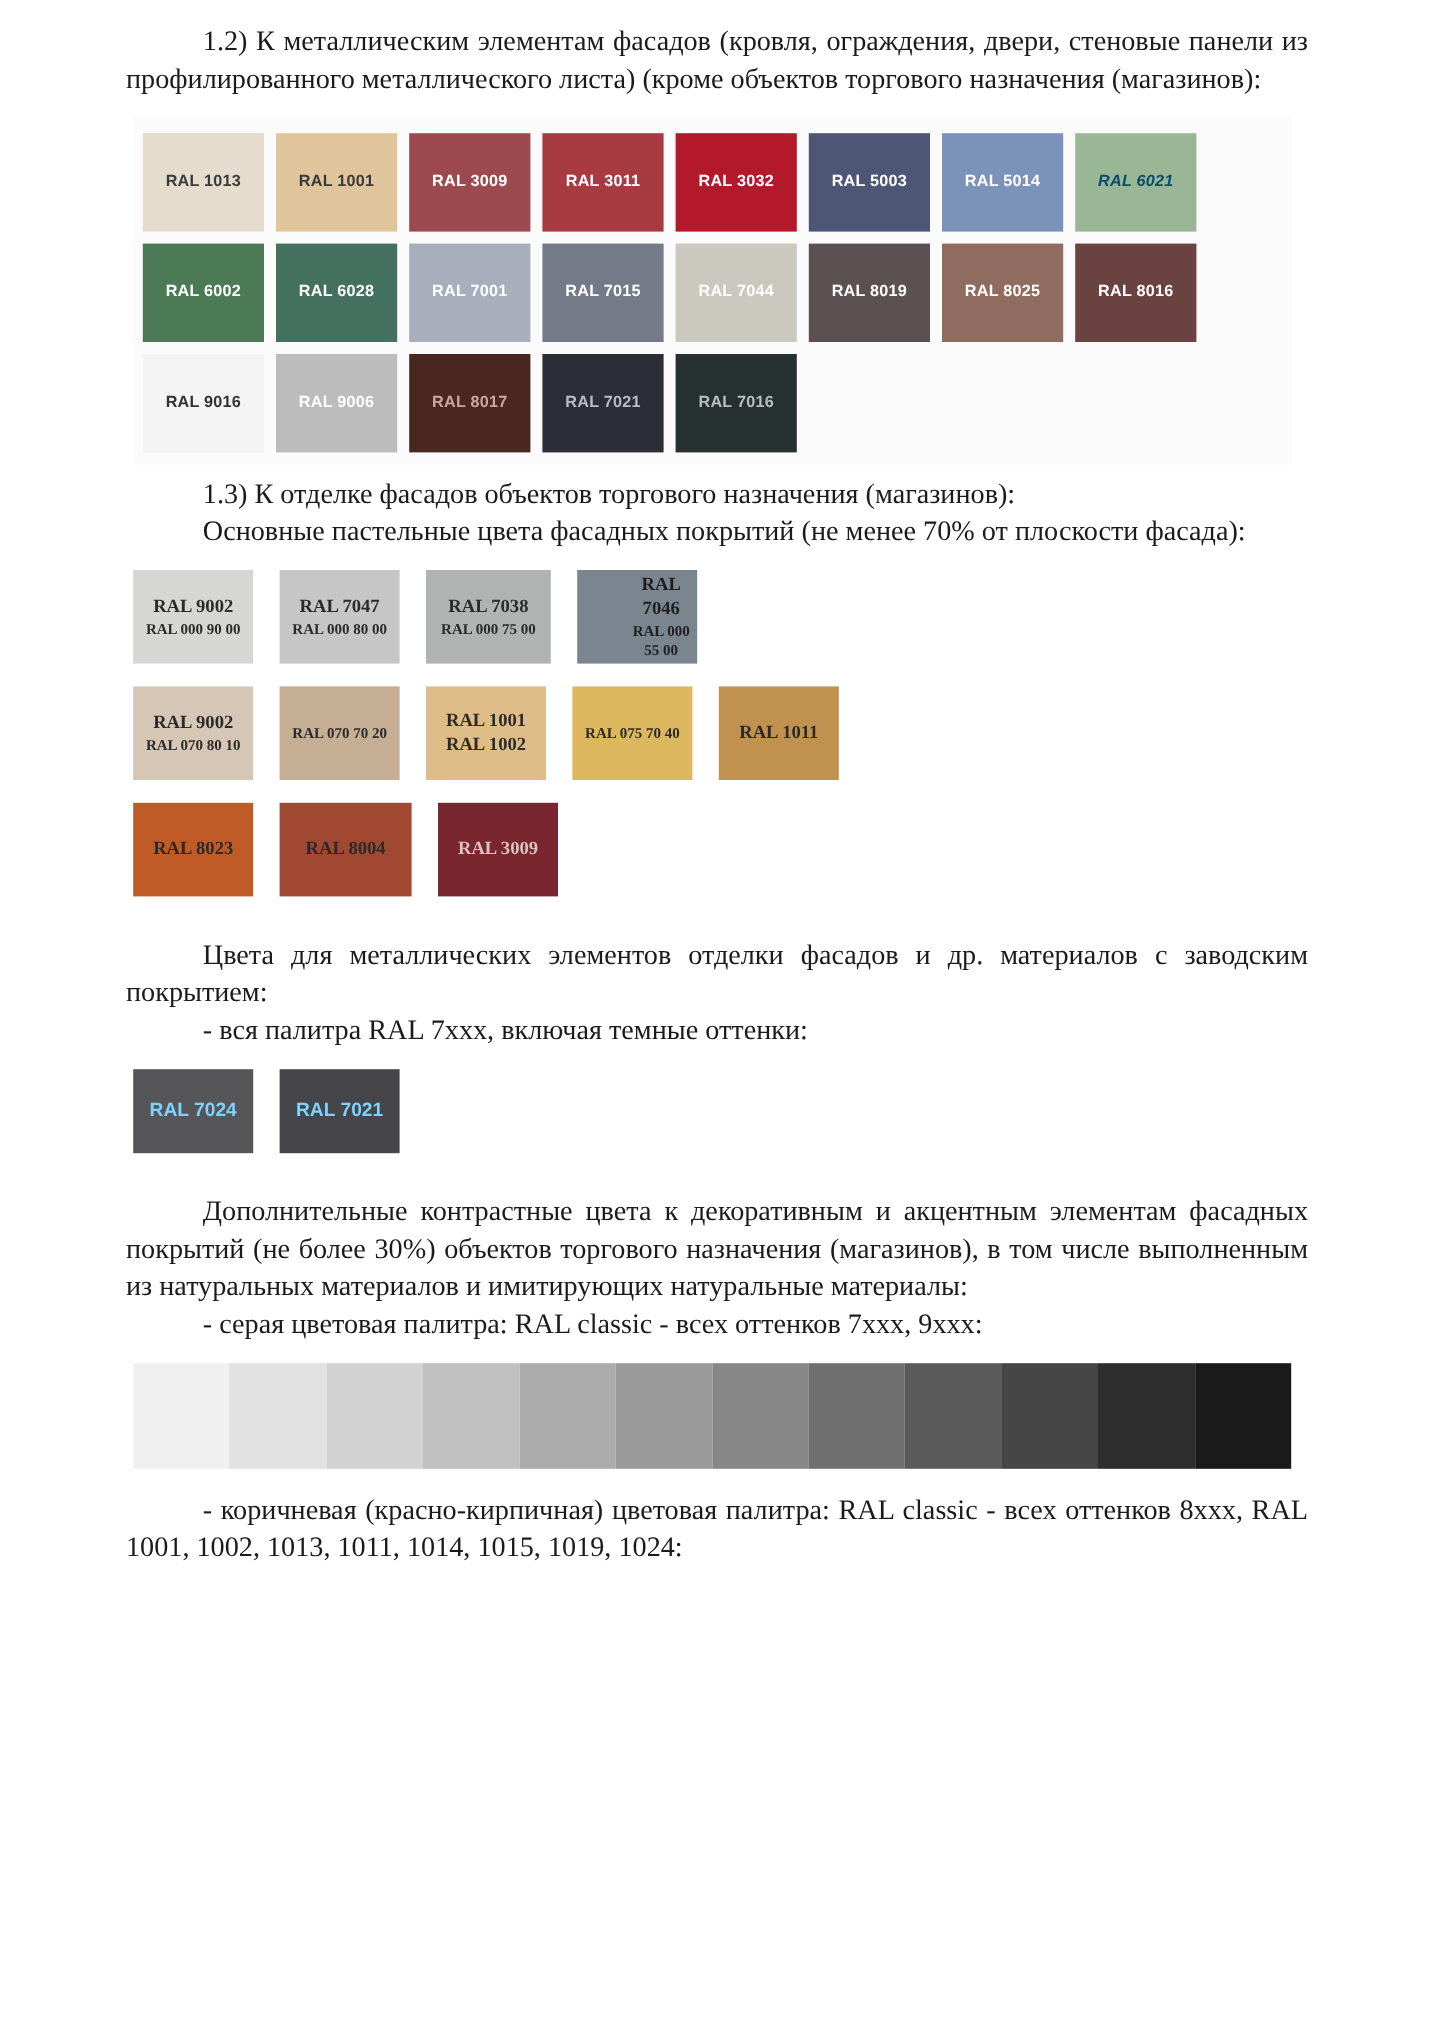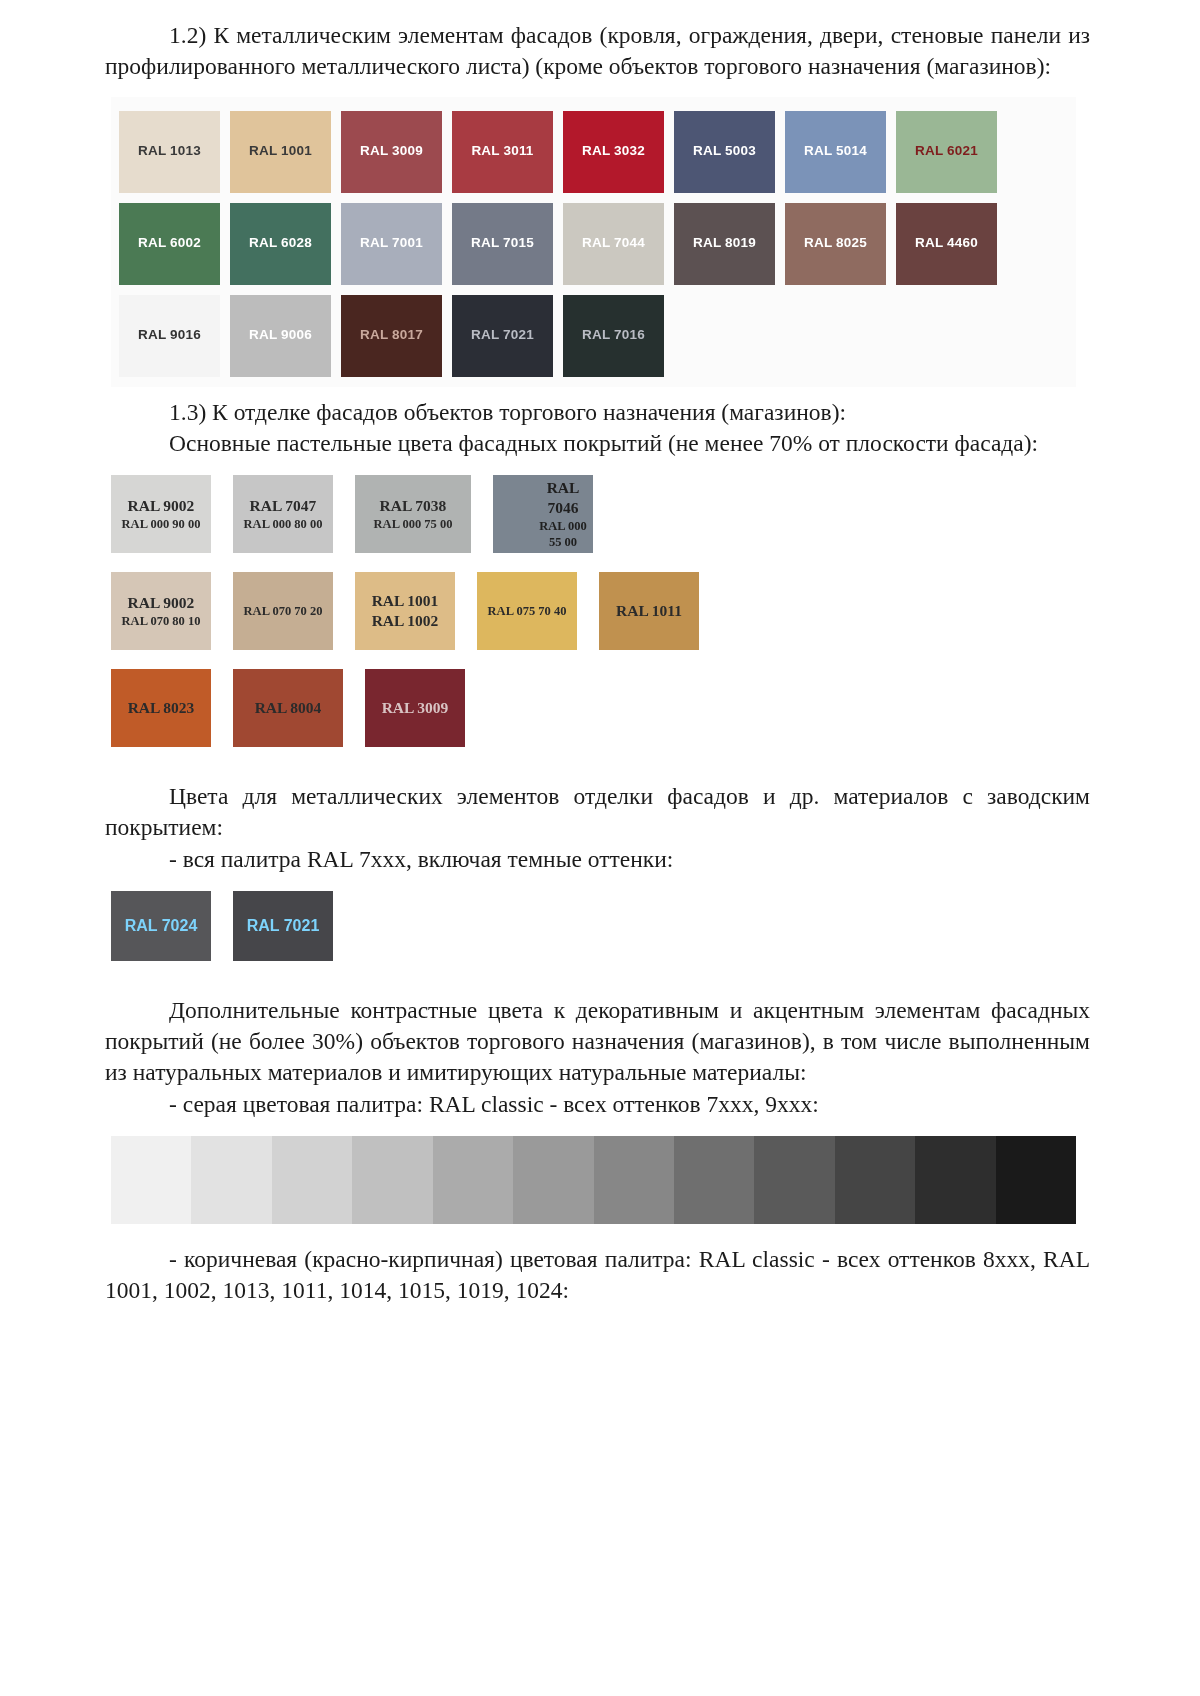--- a/index.html
+++ b/index.html
@@ -172,21 +172,21 @@
           <div class="swatch" style="background: rgb(179, 24, 43);">
             <span class="label" style="color: rgb(255, 255, 255);">RAL 3032</span>
           </div>
           <div class="swatch" style="background: rgb(77, 86, 116);">
             <span class="label" style="color: rgb(255, 255, 255);">RAL 5003</span>
           </div>
           <div class="swatch" style="background: rgb(123, 147, 184);">
             <span class="label" style="color: rgb(255, 255, 255);">RAL 5014</span>
           </div>
           <div class="swatch" style="background: rgb(154, 183, 149);">
-            <span class="label" style="color: #7f1d1d;">RAL 6021</span>
+            <span class="label" style="color: #0c4a6e; font-style: italic;">RAL 6021</span>
           </div>
         </div>
       <div class="swatch-row" id="mrow1">
           <div class="swatch" style="background: rgb(75, 122, 84);">
             <span class="label" style="color: rgb(255, 255, 255);">RAL 6002</span>
           </div>
           <div class="swatch" style="background: rgb(67, 112, 95);">
             <span class="label" style="color: rgb(255, 255, 255);">RAL 6028</span>
           </div>
           <div class="swatch" style="background: rgb(168, 174, 187);">
@@ -198,21 +198,21 @@
           <div class="swatch" style="background: rgb(203, 200, 192);">
             <span class="label" style="color: rgb(255, 255, 255);">RAL 7044</span>
           </div>
           <div class="swatch" style="background: rgb(92, 81, 82);">
             <span class="label" style="color: rgb(255, 255, 255);">RAL 8019</span>
           </div>
           <div class="swatch" style="background: rgb(143, 107, 96);">
             <span class="label" style="color: rgb(255, 255, 255);">RAL 8025</span>
           </div>
           <div class="swatch" style="background: rgb(106, 66, 64);">
-            <span class="label" style="color: rgb(255, 255, 255);">RAL 4460</span>
+            <span class="label" style="color: rgb(255, 255, 255);">RAL 8016</span>
           </div>
         </div>
       <div class="swatch-row" id="mrow2">
           <div class="swatch" style="background: rgb(244, 244, 244);">
             <span class="label" style="color: rgb(51, 51, 51);">RAL 9016</span>
           </div>
           <div class="swatch" style="background: rgb(188, 188, 188);">
             <span class="label" style="color: rgb(255, 255, 255);">RAL 9006</span>
           </div>
           <div class="swatch" style="background: rgb(74, 38, 32);">
@@ -233,21 +233,21 @@
     <p class="para indent">Основные пастельные цвета фасадных покрытий (не менее 70% от плоскости фасада):</p>
 
     <div class="palette-pastel">
       <div class="pastel-row" id="prow0">
           <div class="pastel-sw" style="background: rgb(214, 214, 212); width: 100px;">
             <span class="label" style="color: rgb(43, 43, 43);"><span class="lbl-main">RAL 9002</span><span class="lbl-sub">RAL 000 90 00</span></span>
           </div>
           <div class="pastel-sw" style="background: rgb(198, 198, 198); width: 100px;">
             <span class="label" style="color: rgb(43, 43, 43);"><span class="lbl-main">RAL 7047</span><span class="lbl-sub">RAL 000 80 00</span></span>
           </div>
-          <div class="pastel-sw" style="background: rgb(176, 179, 178); width: 116px;">
+          <div class="pastel-sw" style="background: rgb(176, 179, 178); width: 104px;">
             <span class="label" style="color: rgb(43, 43, 43);"><span class="lbl-main">RAL 7038</span><span class="lbl-sub">RAL 000 75 00</span></span>
           </div>
           <div class="pastel-sw" style="background: rgb(123, 133, 144); width: 100px; padding-left: 40px;">
             <span class="label" style="color: rgb(31, 31, 31);"><span class="lbl-main">RAL 7046</span><span class="lbl-sub">RAL 000 55 00</span></span>
           </div>
         </div>
       <div class="pastel-row" id="prow1">
           <div class="pastel-sw" style="background: rgb(213, 198, 182); width: 100px;">
             <span class="label" style="color: rgb(43, 43, 43);"><span class="lbl-main">RAL 9002</span><span class="lbl-sub">RAL 070 80 10</span></span>
           </div>

